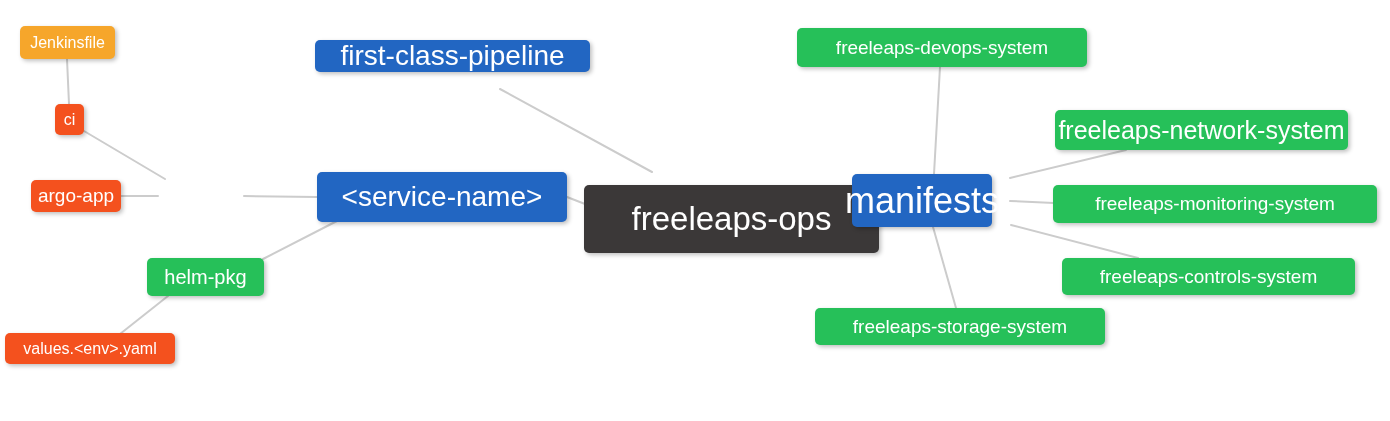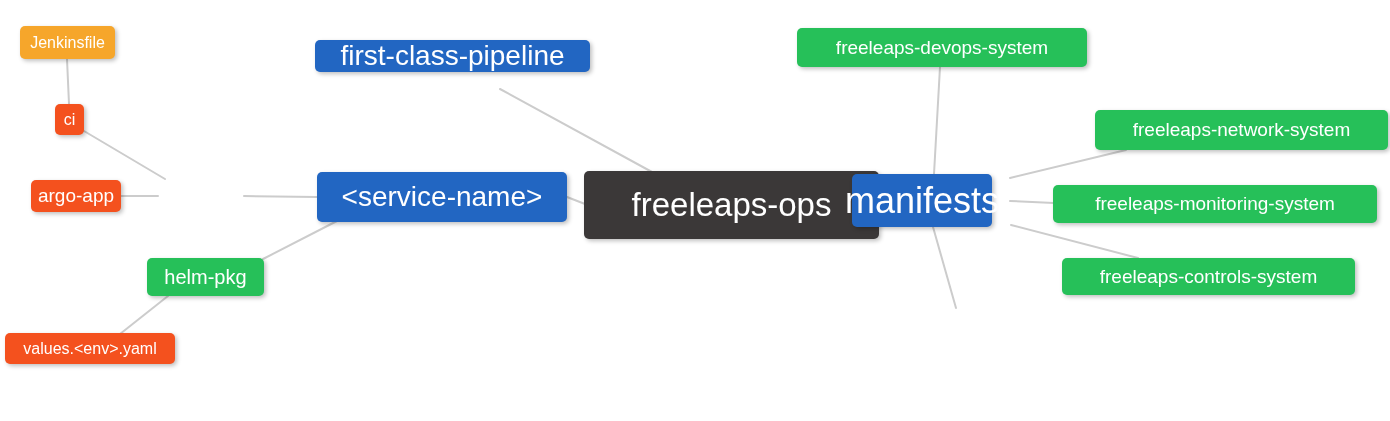--- a/index.html
+++ b/index.html
@@ -77,26 +77,27 @@
 
 
   <div class="node green" style="left:147px;  top:258px; width:117px; height:38px; font-size:20px;">helm-pkg</div>
 
   <div class="node red" style="left:5px;    top:333px; width:170px; height:31px; font-size:16px;">values.&lt;env&gt;.yaml</div>
 
   <div class="node blue" style="left:315px;  top:40px;  width:275px; height:32px; font-size:28px;">first-class-pipeline</div>
 
   <div class="node blue" style="left:317px;  top:172px; width:250px; height:50px; font-size:28px;">&lt;service-name&gt;</div>
 
-  <div class="node dark" style="left:584px;  top:171px; width:295px; height:68px; font-size:33px;">freeleaps-ops</div>
+  <div class="node dark" style="left:584px;  top:185px; width:295px; height:68px; font-size:33px;">freeleaps-ops</div>
 
   <div class="node blue" style="left:852px;  top:174px; width:140px; height:53px; font-size:36px;">manifests</div>
 
   <div class="node green" style="left:797px;  top:28px;  width:290px; height:39px; font-size:19px;">freeleaps-devops-system</div>
 
-  <div class="node green" style="left:1055px; top:110px; width:293px; height:40px; font-size:19px;margin-left:40px;">freeleaps-network-system</div>
+  <div class="node green" style="left:1055px; top:110px; width:293px; height:40px; font-size:25px;">freeleaps-network-system</div>
 
   <div class="node green" style="left:1053px; top:185px; width:324px; height:38px; font-size:19px;">freeleaps-monitoring-system</div>
 
   <div class="node green" style="left:1062px; top:258px; width:293px; height:37px; font-size:19px;">freeleaps-controls-system</div>
 
+  <div class="node green" style="left:815px;  top:308px; width:290px; height:37px; font-size:19px;">freeleaps-storage-system</div>
 
 </div>
 
 </body></html>

